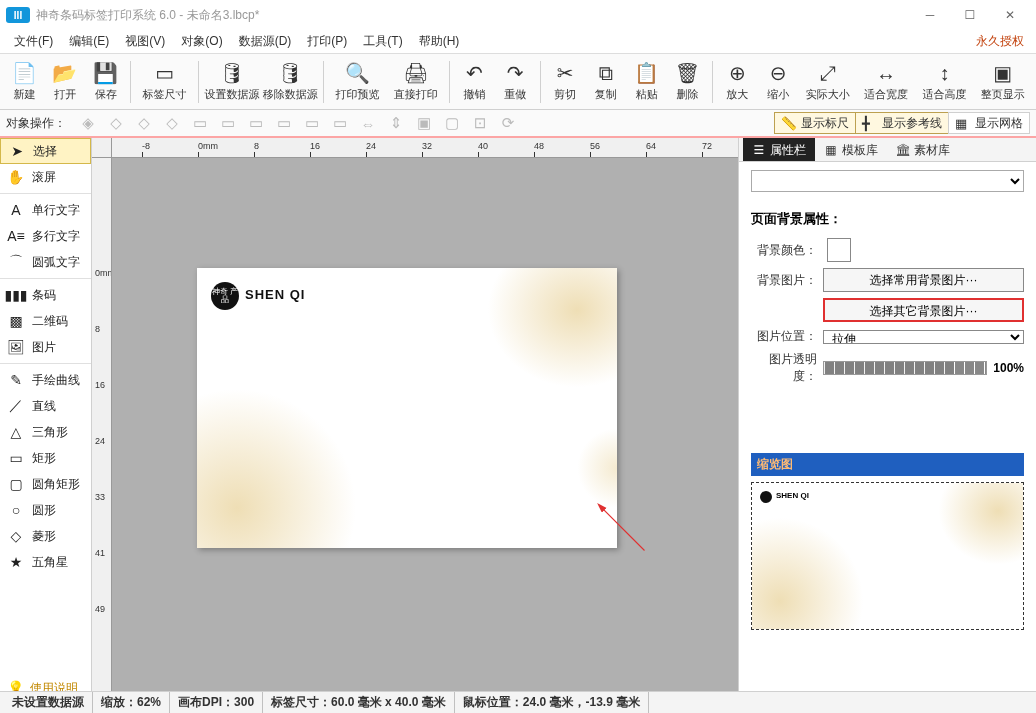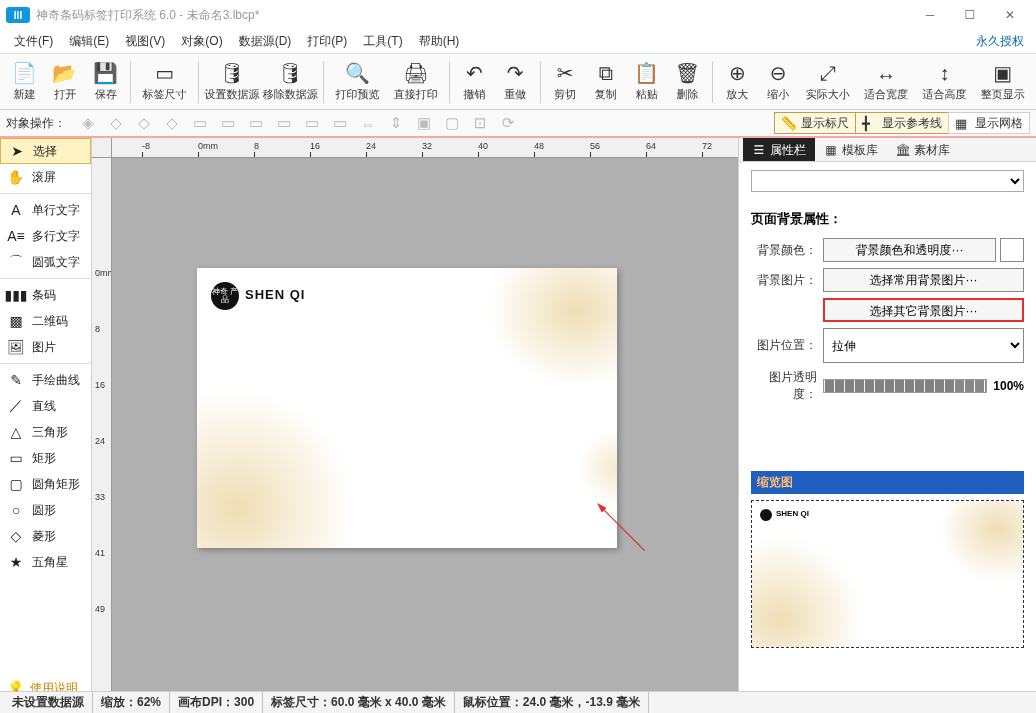--- a/index.html
+++ b/index.html
@@ -8,21 +8,21 @@
 
 .title-bar { height: 30px; background: #fff; display: flex; align-items: center; padding: 0 6px; color: #999; }
 .title-bar .app-icon { width: 24px; height: 16px; background: #1296db; border-radius: 3px; margin-right: 6px; display: flex; align-items: center; justify-content: center; color: #fff; font-size: 10px; font-weight: bold; }
 .title-bar .title-text { flex: 1; }
 .title-bar .win-btn { width: 40px; height: 28px; text-align: center; line-height: 28px; color: #666; cursor: pointer; }
 
 
 .menu-bar { height: 24px; background: #fff; display: flex; align-items: center; padding: 0 6px; border-bottom: 1px solid #ddd; }
 .menu-bar .menu-item { padding: 3px 8px; color: #333; cursor: pointer; }
 .menu-bar .spacer { flex: 1; }
-.menu-bar .license { color: #0369a1; padding-right: 6px; }
+.menu-bar .license { color: #c2410c; padding-right: 6px; }
 
 
 .toolbar { height: 56px; background: #fafafa; display: flex; align-items: center; padding: 2px 4px; border-bottom: 1px solid #d0d0d0; }
 .toolbar .tbtn { display: flex; flex-direction: column; align-items: center; justify-content: center; width: 42px; height: 50px; color: #333; cursor: pointer; }
 .toolbar .tbtn.wide { width: 60px; }
 .toolbar .tbtn .ticon { width: 24px; height: 24px; display: flex; align-items: center; justify-content: center; font-size: 20px; }
 .toolbar .tbtn .tlabel { font-size: 11px; margin-top: 2px; }
 .toolbar .sep { width: 1px; height: 42px; background: #d0d0d0; margin: 0 4px; }
 
 
@@ -70,21 +70,21 @@
 .right-tabs .rtab.active { background: #222; color: #fff; }
 .right-tabs .rt-icon { width: 14px; height: 14px; display: flex; align-items: center; justify-content: center; }
 .right-body { flex: 1; padding: 8px 12px; overflow-y: auto; }
 .rp-combo { width: 100%; height: 22px; border: 1px solid #aaa; background: #fff; margin-bottom: 12px; }
 .rp-section-title { font-weight: bold; font-size: 13px; margin: 6px 0 10px 0; }
 .rp-row { display: flex; align-items: center; margin-bottom: 6px; }
 .rp-row .rlabel { width: 72px; text-align: right; padding-right: 6px; color: #333; }
 .rp-row .rbtn { flex: 1; height: 24px; border: 1px solid #888; background: #f6f6f6; text-align: center; line-height: 22px; cursor: pointer; }
 .rp-row .rbtn.red { border: 2px solid #e03030; }
 .rp-row .swatch { width: 24px; height: 24px; border: 1px solid #888; background: #fff; margin-left: 4px; }
-.rp-row .rselect { flex: 1; height: 35px; border: 1px solid #888; background: #fff; padding: 0 4px; }
+.rp-row .rselect { flex: 1; height: 14px; border: 1px solid #888; background: #fff; padding: 0 4px; }
 .rp-row .slider { flex: 1; height: 14px; background: linear-gradient(90deg, #fff 0%, #fff 2%, #888 2%, #888 4%, #fff 4%, #fff 6%, #888 6%); background-size: 10px 100%; position: relative; border: 1px solid #999; }
 .rp-row .slider::after { content: ''; position: absolute; left: 0; right: 20%; top: 0; bottom: 0; background: linear-gradient(90deg, rgba(0,0,0,0.05), rgba(0,0,0,0.05)); }
 .rp-row .pct { margin-left: 6px; font-weight: bold; }
 .thumb-title { background: #1f5fbf; color: #fdba74; padding: 3px 6px; font-weight: bold; margin-top: 68px; }
 .thumb-box { border: 1px dashed #333; margin-top: 6px; height: 148px; background: #fff; position: relative; overflow: hidden; }
 .thumb-box .wash1 { position: absolute; right: -15px; top: -8px; width: 100px; height: 90px; background: radial-gradient(ellipse at 60% 40%, rgba(225,195,120,0.55), rgba(225,195,120,0) 70%); }
 .thumb-box .wash2 { position: absolute; left: -28px; bottom: -28px; width: 140px; height: 140px; background: radial-gradient(ellipse at 40% 60%, rgba(225,195,120,0.55), rgba(225,195,120,0) 70%); }
 .thumb-box .tlogo { position: absolute; left: 8px; top: 8px; width: 12px; height: 12px; border-radius: 50%; background: #111; }
 .thumb-box .tlogo-text { position: absolute; left: 24px; top: 8px; font-size: 8px; font-weight: bold; }
 
@@ -378,21 +378,20 @@
           <span class="rt-icon">🏛</span>
           <span>素材库</span>
         </div>
     </div>
     <div class="right-body">
       <select class="rp-combo"></select>
       <div class="rp-section-title">页面背景属性：</div>
 
       <div class="rp-row">
         <div class="rlabel">背景颜色：</div>
-        <div class="rbtn">背景颜色和透明度···</div>
         <div class="swatch"></div>
       </div>
       <div class="rp-row">
         <div class="rlabel">背景图片：</div>
         <div class="rbtn">选择常用背景图片···</div>
       </div>
       <div class="rp-row">
         <div class="rlabel"></div>
         <div class="rbtn red">选择其它背景图片···</div>
       </div>

